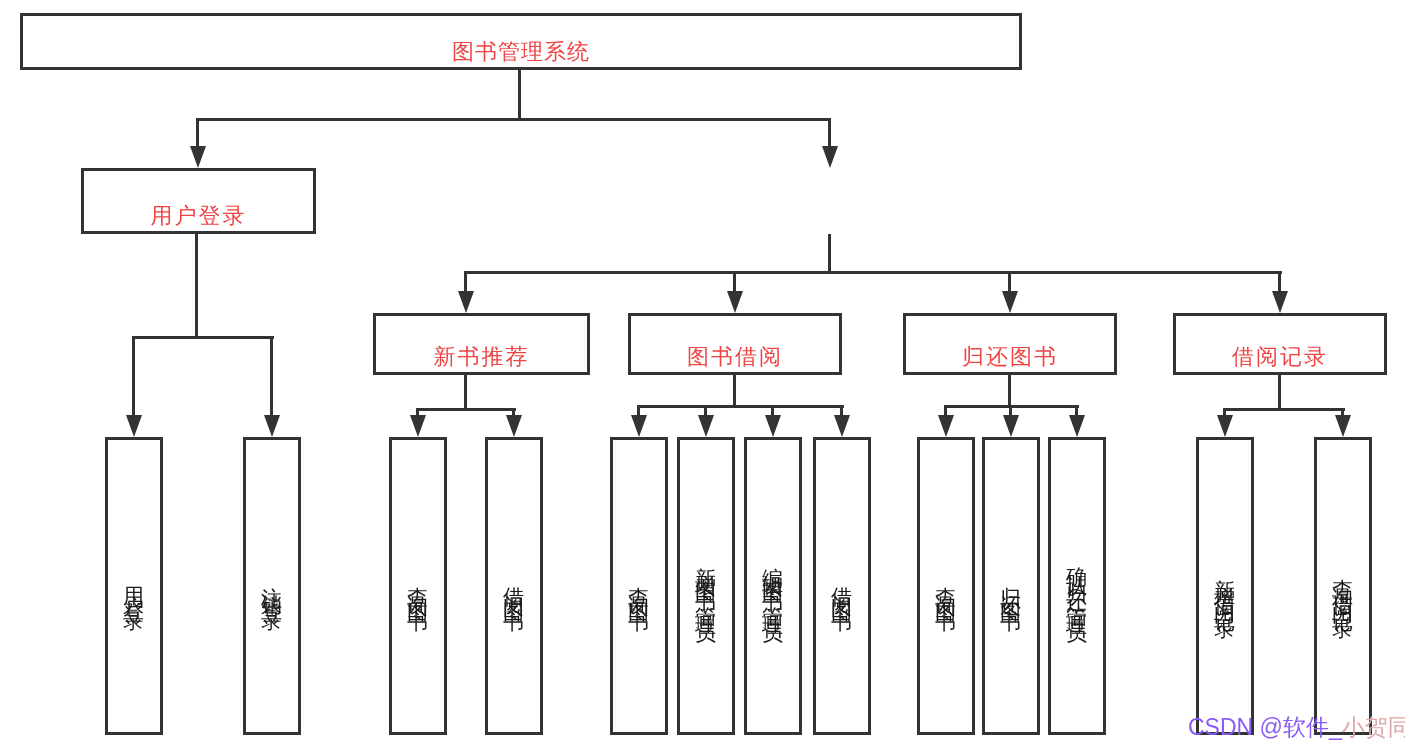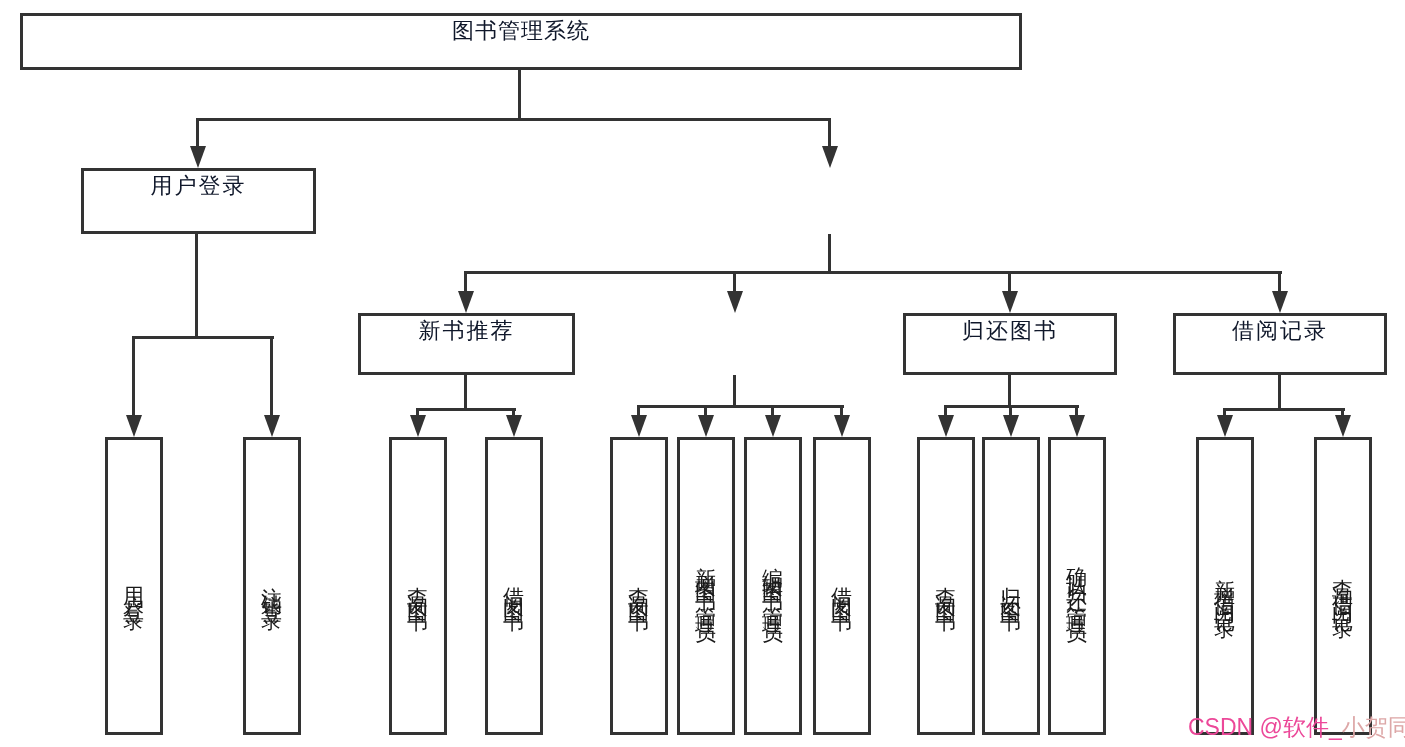--- a/index.html
+++ b/index.html
@@ -14,25 +14,25 @@
     height: 747px;
     background: #ffffff;
     overflow: hidden;
   }
   .box {
     position: absolute;
     box-sizing: border-box;
     border: 3px solid #333333;
     background: #ffffff;
     display: flex;
-    align-items: flex-start;
+    align-items: flex-end;
     justify-content: center;
     font-size: 22px;
     letter-spacing: 2px;
-    color: #0f172a;
+    color: #ef4444;
     white-space: nowrap;
   }
   .leaf {
     position: absolute;
     box-sizing: border-box;
     border: 3px solid #333333;
     background: #ffffff;
     width: 58px;
     top: 437px;
     height: 298px;
@@ -68,21 +68,21 @@
     border-top: 22px solid #333333;
   }
   .watermark {
     position: absolute;
     left: 1188px;
     top: 712px;
     font-size: 23px;
     white-space: nowrap;
     pointer-events: none;
   }
-  .watermark .wm-prefix { color: #ec4899; margin-top: 48px; }
+  .watermark .wm-prefix { color: #8b5cf6; margin-top: 48px; }
   .watermark .wm-suffix { color: #dda7a7; }
 </style>
 </head>
 <body>
 
 <div id="stage">
 
   <div class="box" style="left:20px; top:13px; width:1002px; height:57px; letter-spacing:1px;">
     <span>图书管理系统</span>
   </div>
@@ -109,22 +109,25 @@
   <div class="hline" style="left:465px; top:271px; width:817px;"></div>
   <div class="vline" style="left:464px; top:271px; height:22px;"></div>
   <div class="arrow" style="left:458px; top:291px;"></div>
   <div class="vline" style="left:733px; top:271px; height:22px;"></div>
   <div class="arrow" style="left:727px; top:291px;"></div>
   <div class="vline" style="left:1008px; top:271px; height:22px;"></div>
   <div class="arrow" style="left:1002px; top:291px;"></div>
   <div class="vline" style="left:1278px; top:271px; height:22px;"></div>
   <div class="arrow" style="left:1272px; top:291px;"></div>
 
-  <div class="box" style="left:358px; top:313px; width:217px; height:62px;">
+  <div class="box" style="left:373px; top:313px; width:217px; height:62px;">
     <span>新书推荐</span>
+  </div>
+  <div class="box" style="left:628px; top:313px; width:214px; height:62px;">
+    <span>图书借阅</span>
   </div>
   <div class="box" style="left:903px; top:313px; width:214px; height:62px;">
     <span>归还图书</span>
   </div>
   <div class="box" style="left:1173px; top:313px; width:214px; height:62px;">
     <span>借阅记录</span>
   </div>
 
   <div class="vline" style="left:464px; top:375px; height:36px;"></div>
   <div class="hline" style="left:417px; top:408px; width:99px;"></div>

